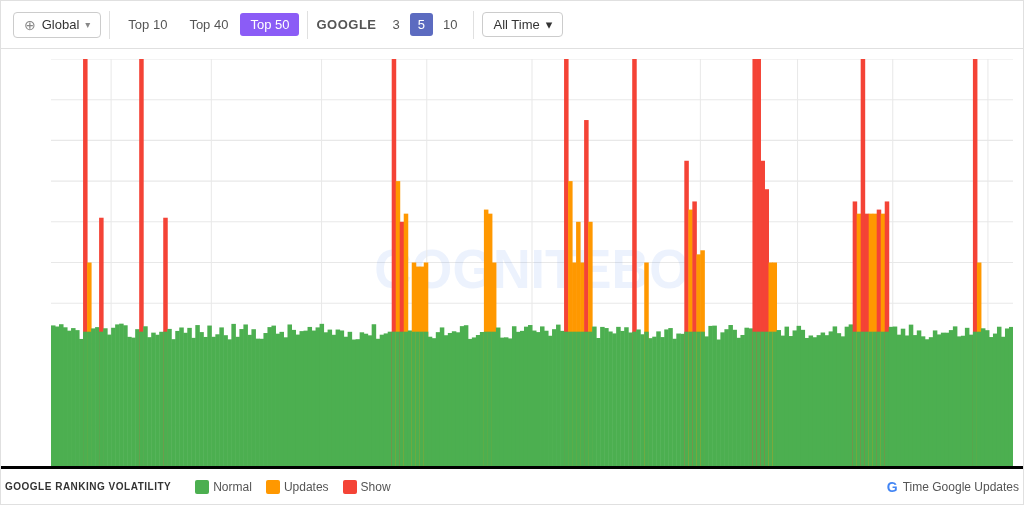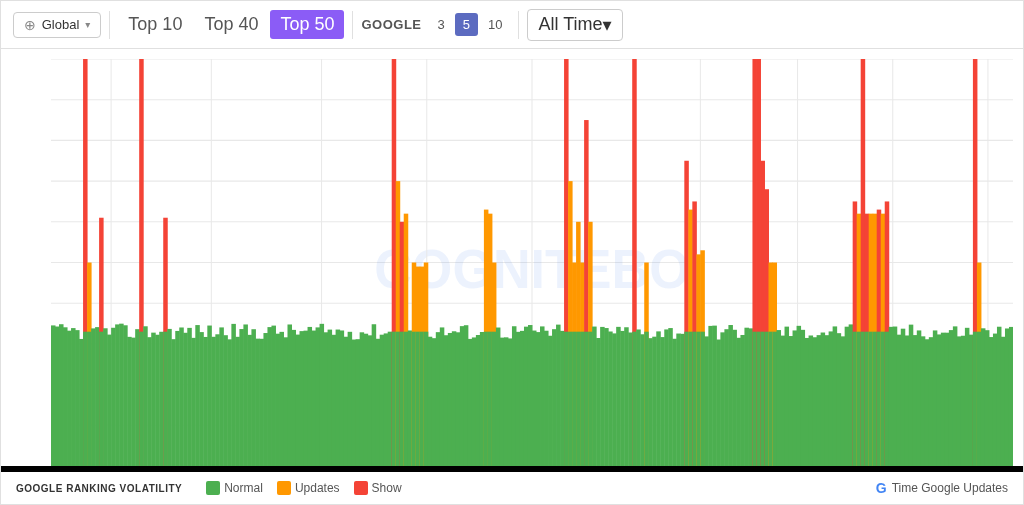--- a/index.html
+++ b/index.html
@@ -59,21 +59,21 @@
 
     .tab-group {
       display: flex;
       align-items: center;
       gap: 2px;
     }
     .tab-btn {
       padding: 4px 10px;
       border: none;
       background: transparent;
-      font-size: 18px;
+      font-size: 13px;
       color: #555;
       cursor: pointer;
       border-radius: 3px;
     }
     .tab-btn.active {
       background: #8b5cf6;
       color: #fff;
       border-radius: 3px;
     }
 
@@ -99,25 +99,26 @@
       border-radius: 3px;
     }
     .num-btn.active {
       background: #5c6bc0;
       color: #fff;
     }
 
     .time-dropdown {
       display: flex;
       align-items: center;
+      gap: 6px;
       padding: 4px 10px;
       border: 1px solid #ccc;
       border-radius: 4px;
       cursor: pointer;
-      font-size: 18px;
+      font-size: 13px;
       color: #333;
       background: #fff;
     }
 
     
     .chart-area {
       flex: 1;
       position: relative;
       padding: 10px 10px 0 50px;
       background: #fff;
@@ -125,22 +126,22 @@
 
     .chart-svg {
       width: 100%;
       height: 100%;
     }
 
     
     .footer {
       display: flex;
       align-items: center;
-      padding: 6px 15px;
-      border-top: 6px solid #000000;
+      padding: 6px 4px;
+      border-top: 3px solid #000000;
       height: 38px;
     }
     .footer-left {
       font-size: 10px;
       font-weight: 700;
       color: #333;
       letter-spacing: 0.5px;
     }
     .legend {
       display: flex;

